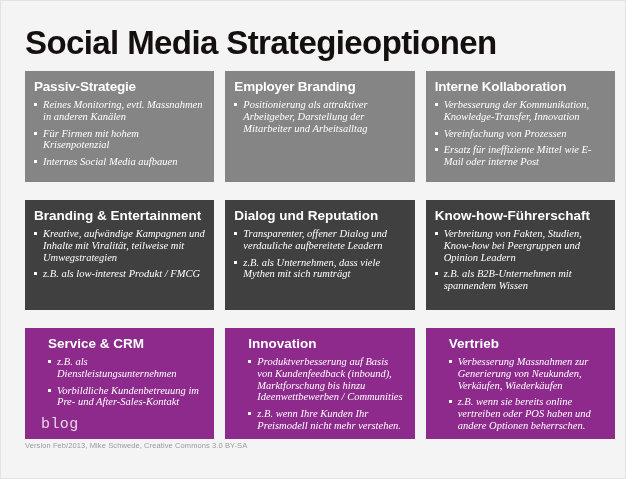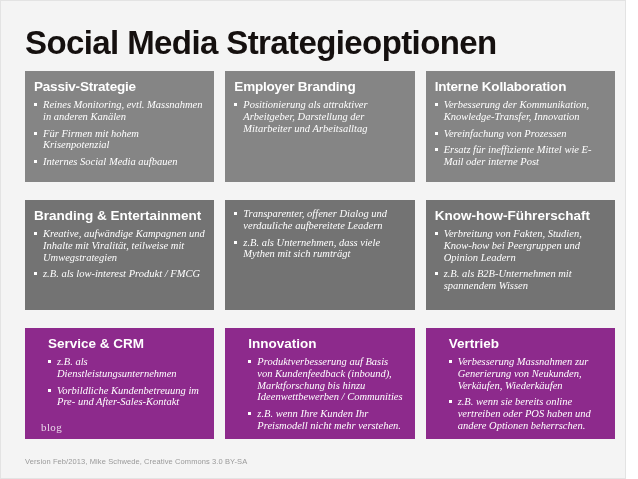--- a/index.html
+++ b/index.html
@@ -59,21 +59,21 @@
 
   .card {
     position: relative;
     flex: 1 1 0;
     box-sizing: border-box;
     padding: 8px 9px 6px 9px;
     color: #ffffff;
     overflow: hidden;
   }
   .card.gray   { background: #858585; }
-  .card.cyan   { background: #737373; }
+  .card.cyan   { background: #404040; }
   .card.purple { background: #8d2a8c; padding-left: 23px; }
 
   .card-title {
     font-family: "Liberation Sans", sans-serif;
     font-weight: bold;
     font-size: 13.5px;
     line-height: 16px;
     color: #ffffff;
     margin: 0 0 4px 0;
     letter-spacing: -0.2px;
@@ -105,31 +105,31 @@
     width: 3px;
     height: 3px;
     background: #ffffff;
   }
 
   
   .blog-mark {
     position: absolute;
     left: 16px;
     bottom: 6px;
-    font-family: Liberation Serif, serif;
-    font-size: 11px;
+    font-family: Liberation Mono, monospace;
+    font-size: 15px;
     color: #e9d7e9;
     letter-spacing: 0.4px;
   }
 
   
   .footer {
     position: absolute;
     left: 16px;
-    top: 448px;
+    top: 432px;
     font-family: "Liberation Sans", sans-serif;
     font-size: 7.5px;
     color: #9a9a9a;
     letter-spacing: 0.1px;
     white-space: nowrap;
   }
 </style>
 </head>
 <body>
 
@@ -173,20 +173,21 @@
 
         <div class="card cyan">
           <div class="card-title">Branding &amp; Entertainment</div>
           <ul class="bullets">
             <li>Kreative, aufwändige Kampagnen und Inhalte mit Viralität, teilweise mit Umwegstrategien</li>
             <li>z.B. als low-interest Produkt / FMCG</li>
           </ul>
         </div>
 
         <div class="card cyan">
+          <div class="card-title">Dialog und Reputation</div>
           <ul class="bullets">
             <li>Transparenter, offener Dialog und verdauliche aufbereitete Leadern</li>
             <li>z.B. als Unternehmen, dass viele Mythen mit sich rumträgt</li>
           </ul>
         </div>
 
         <div class="card cyan">
           <div class="card-title">Know-how-Führerschaft</div>
           <ul class="bullets">
             <li>Verbreitung von Fakten, Studien, Know-how bei Peergruppen und Opinion Leadern</li>

